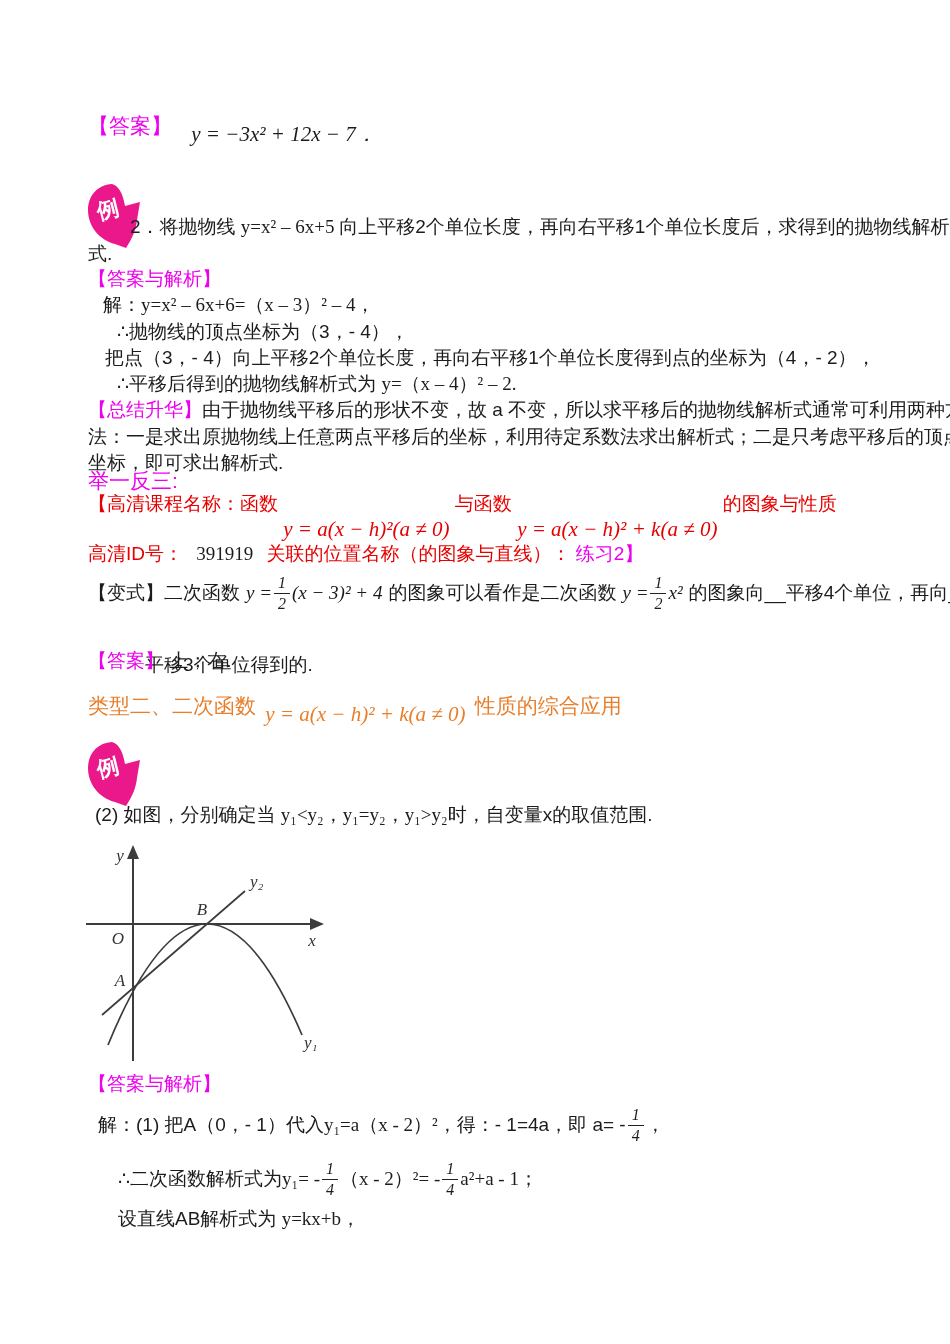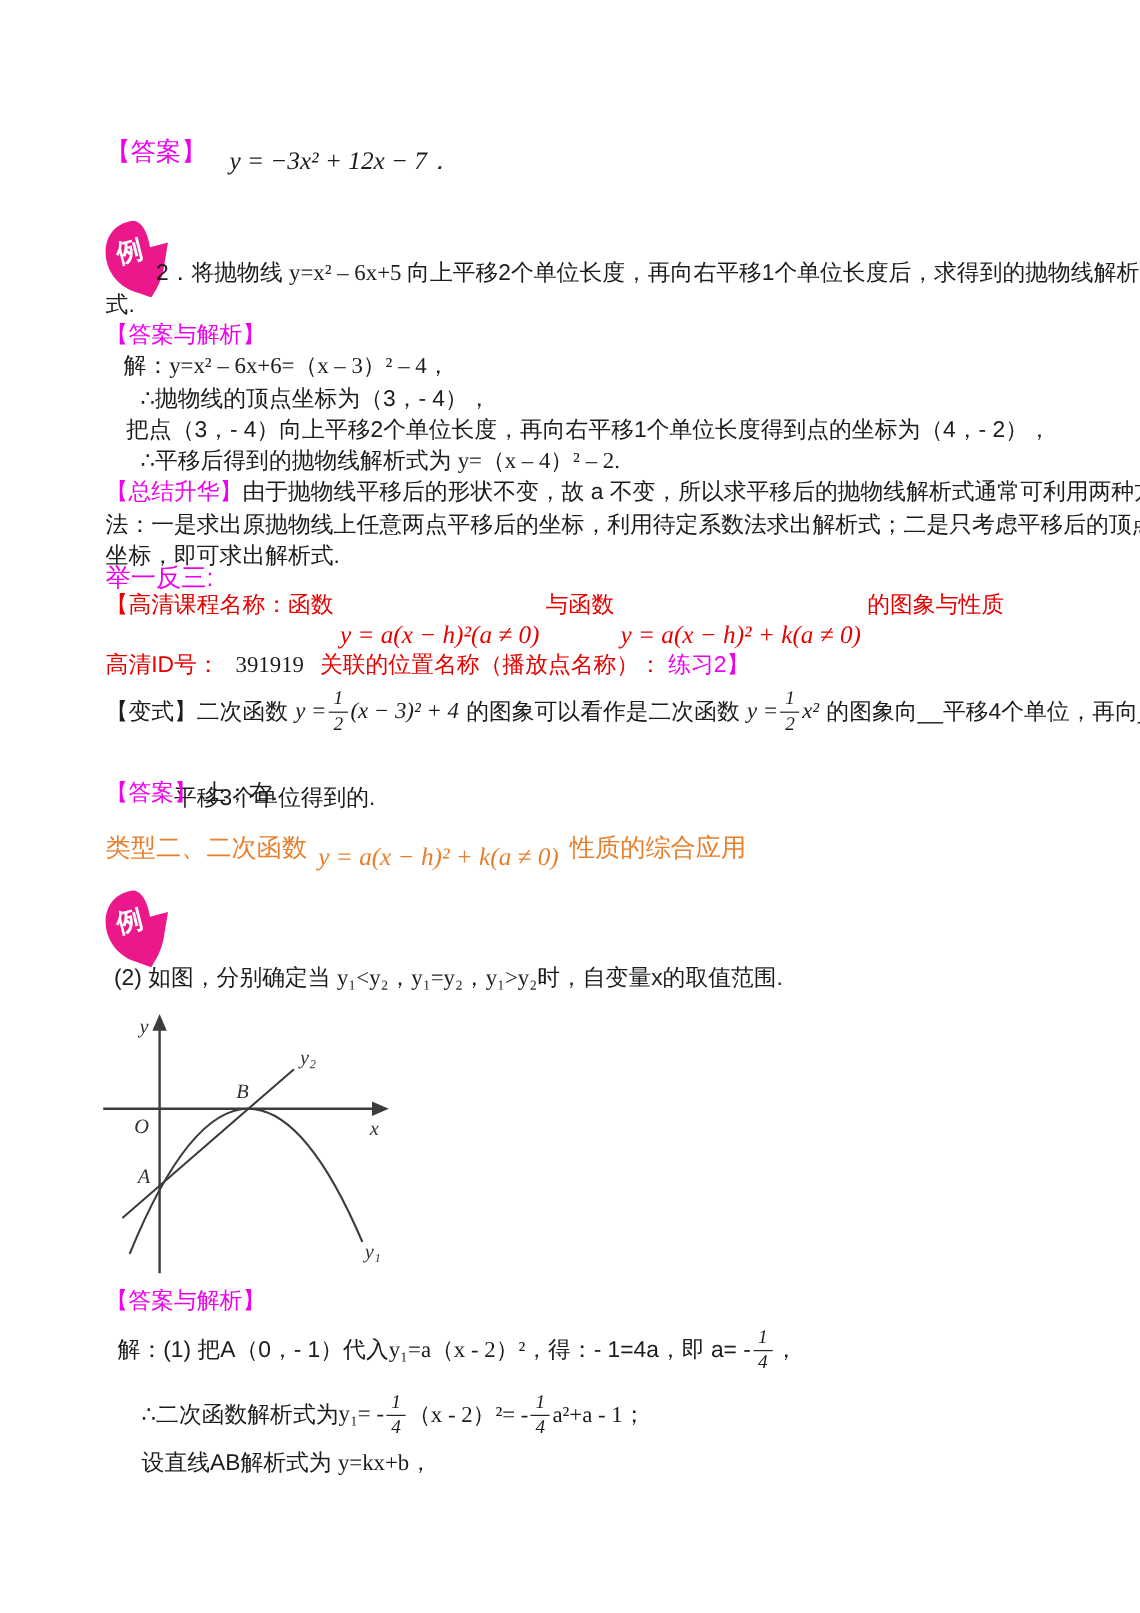--- a/index.html
+++ b/index.html
@@ -93,21 +93,21 @@
     <span class="red b">【高清课程名称：函数</span>
     <span class="red m big drop">y = a(x − h)²(a ≠ 0)</span>
     <span class="red b">与函数</span>
     <span class="red m big drop">y = a(x − h)² + k(a ≠ 0)</span>
     <span class="red b">的图象与性质</span>
   </div>
 
   <div class="sec" style="left:88px;top:541px">
     <span class="red b">高清ID号：</span>
     <span class="ms" style="margin:0 8px">391919</span>
-    <span class="red b">关联的位置名称（播放点名称）：</span>
+    <span class="red b">关联的位置名称（的图象与直线）：</span>
     <span class="mag b">练习2】</span>
   </div>
 
   <div class="sec tall" style="left:88px;top:564px">
     <span class="b">【变式】</span>
     <span>二次函数</span>
     <span class="m" style="margin-left:6px">y =</span>
     <span class="frac">
         <span class="num">1</span>
         <span class="den">2</span>

